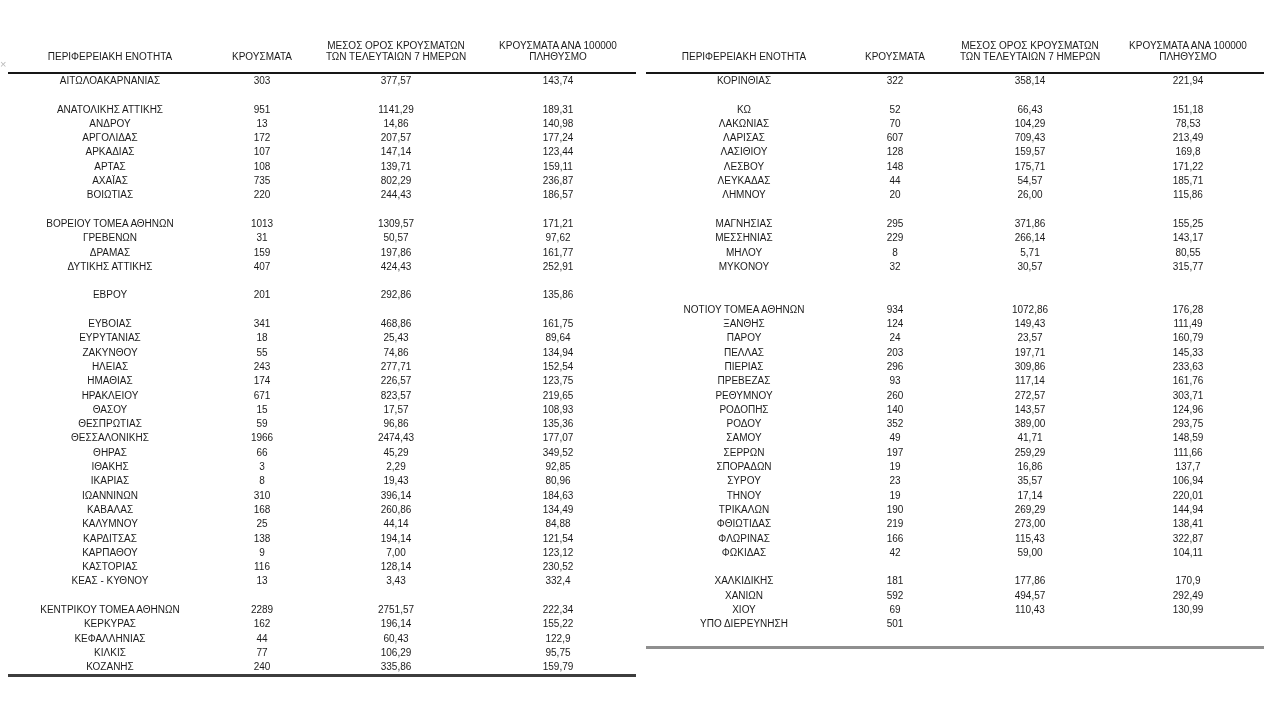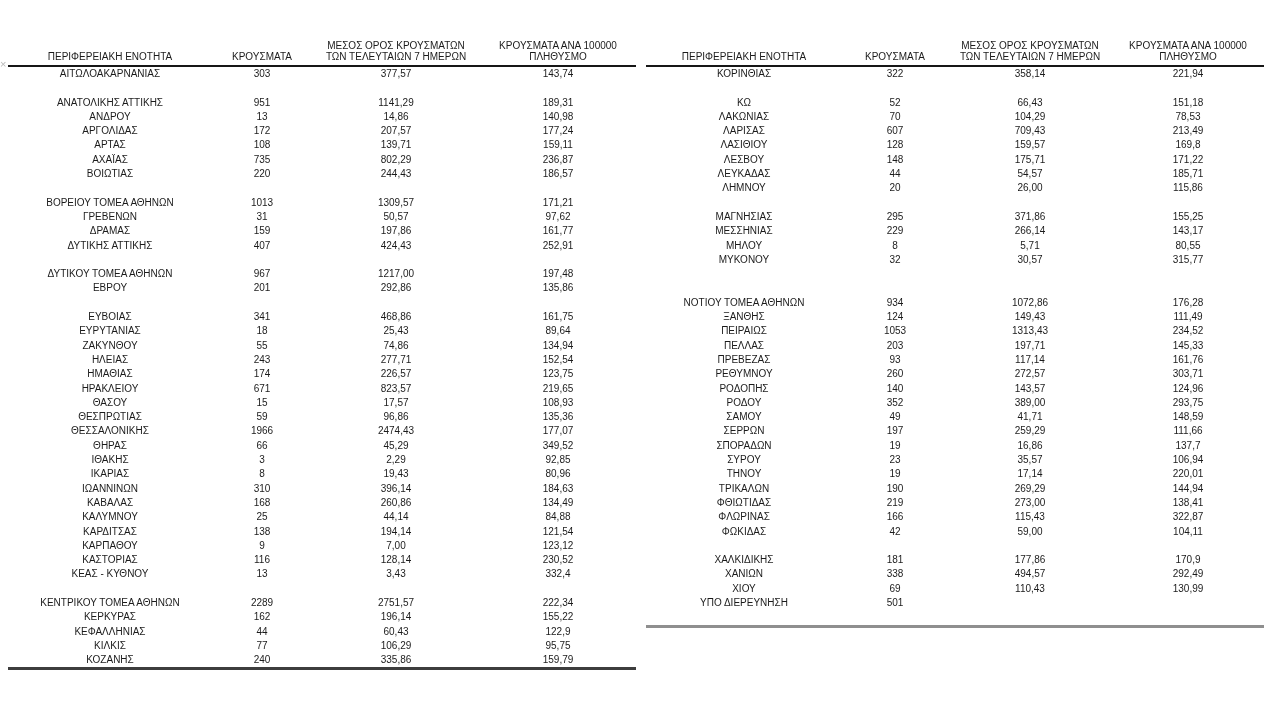--- a/index.html
+++ b/index.html
@@ -24,21 +24,21 @@
   table.region-table.left  { width: 628px; border-bottom: 3px solid #3d3d3d; }
   table.region-table.right { width: 618px; border-bottom: 3px solid #8f8f8f; }
   table.region-table thead tr { border-bottom: 2px solid #161616; }
   table.region-table th {
     font-size: 10px;
     font-weight: 400;
     color: #1b1b1b;
     text-align: center;
     vertical-align: bottom;
     line-height: 11px;
-    padding: 10px 2px 3px 2px;
+    padding: 10px 2px 10px 2px;
     white-space: nowrap;
     overflow: hidden;
   }
   table.region-table td {
     font-size: 10px;
     color: #1b1b1b;
     text-align: center;
     height: 14.3px;
     line-height: 14.3px;
     padding: 0 2px;
@@ -101,20 +101,26 @@
             <td>14,86</td>
             <td>140,98</td>
           </tr>
           <tr>
             <td>ΑΡΓΟΛΙΔΑΣ</td>
             <td>172</td>
             <td>207,57</td>
             <td>177,24</td>
           </tr>
           <tr>
+            <td>ΑΡΚΑΔΙΑΣ</td>
+            <td>107</td>
+            <td>147,14</td>
+            <td>123,44</td>
+          </tr>
+          <tr>
             <td>ΑΡΤΑΣ</td>
             <td>108</td>
             <td>139,71</td>
             <td>159,11</td>
           </tr>
           <tr>
             <td>ΑΧΑΪΑΣ</td>
             <td>735</td>
             <td>802,29</td>
             <td>236,87</td>
@@ -147,26 +153,20 @@
             <td>161,77</td>
           </tr>
           <tr>
             <td>ΔΥΤΙΚΗΣ ΑΤΤΙΚΗΣ</td>
             <td>407</td>
             <td>424,43</td>
             <td>252,91</td>
           </tr>
           <tr>
             <td colspan="4">&nbsp;</td>
-          </tr>
-          <tr>
-            <td>ΔΥΤΙΚΟΥ ΤΟΜΕΑ ΑΘΗΝΩΝ</td>
-            <td>967</td>
-            <td>1217,00</td>
-            <td>197,48</td>
           </tr>
           <tr>
             <td>ΕΒΡΟΥ</td>
             <td>201</td>
             <td>292,86</td>
             <td>135,86</td>
           </tr>
           <tr>
             <td colspan="4">&nbsp;</td>
           </tr>
@@ -426,32 +426,38 @@
             <td>1072,86</td>
             <td>176,28</td>
           </tr>
           <tr>
             <td>ΞΑΝΘΗΣ</td>
             <td>124</td>
             <td>149,43</td>
             <td>111,49</td>
           </tr>
           <tr>
-            <td>ΠΕΙΡΑΙΩΣ</td>
-            <td>1053</td>
-            <td>1313,43</td>
-            <td>234,52</td>
+            <td>ΠΑΡΟΥ</td>
+            <td>24</td>
+            <td>23,57</td>
+            <td>160,79</td>
           </tr>
           <tr>
             <td>ΠΕΛΛΑΣ</td>
             <td>203</td>
             <td>197,71</td>
             <td>145,33</td>
           </tr>
           <tr>
+            <td>ΠΙΕΡΙΑΣ</td>
+            <td>296</td>
+            <td>309,86</td>
+            <td>233,63</td>
+          </tr>
+          <tr>
             <td>ΠΡΕΒΕΖΑΣ</td>
             <td>93</td>
             <td>117,14</td>
             <td>161,76</td>
           </tr>
           <tr>
             <td>ΡΕΘΥΜΝΟΥ</td>
             <td>260</td>
             <td>272,57</td>
             <td>303,71</td>
@@ -526,21 +532,21 @@
             <td colspan="4">&nbsp;</td>
           </tr>
           <tr>
             <td>ΧΑΛΚΙΔΙΚΗΣ</td>
             <td>181</td>
             <td>177,86</td>
             <td>170,9</td>
           </tr>
           <tr>
             <td>ΧΑΝΙΩΝ</td>
-            <td>338</td>
+            <td>592</td>
             <td>494,57</td>
             <td>292,49</td>
           </tr>
           <tr>
             <td>ΧΙΟΥ</td>
             <td>69</td>
             <td>110,43</td>
             <td>130,99</td>
           </tr>
           <tr>

